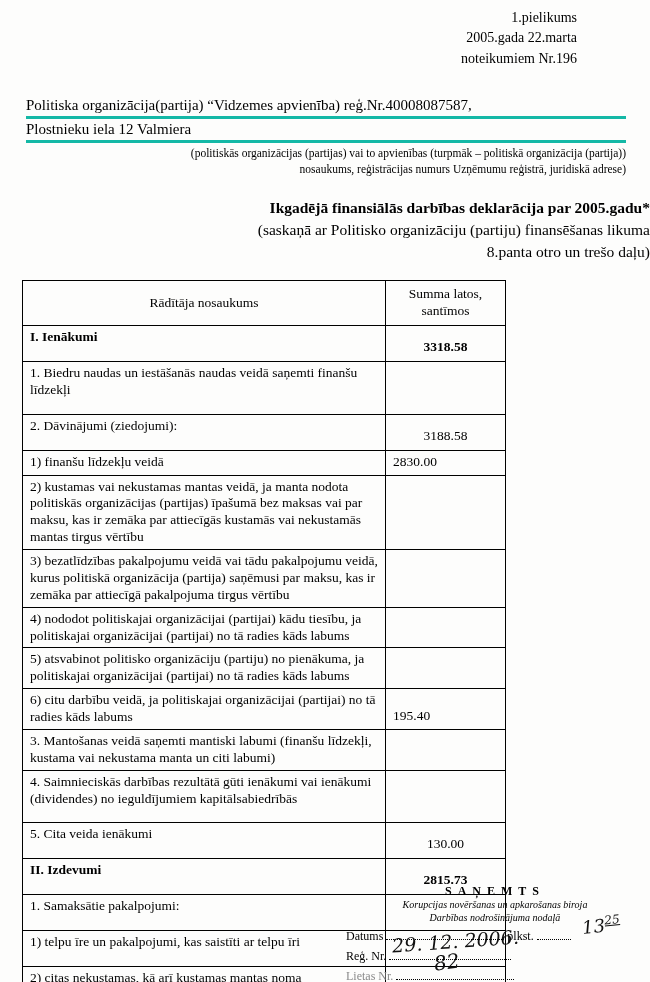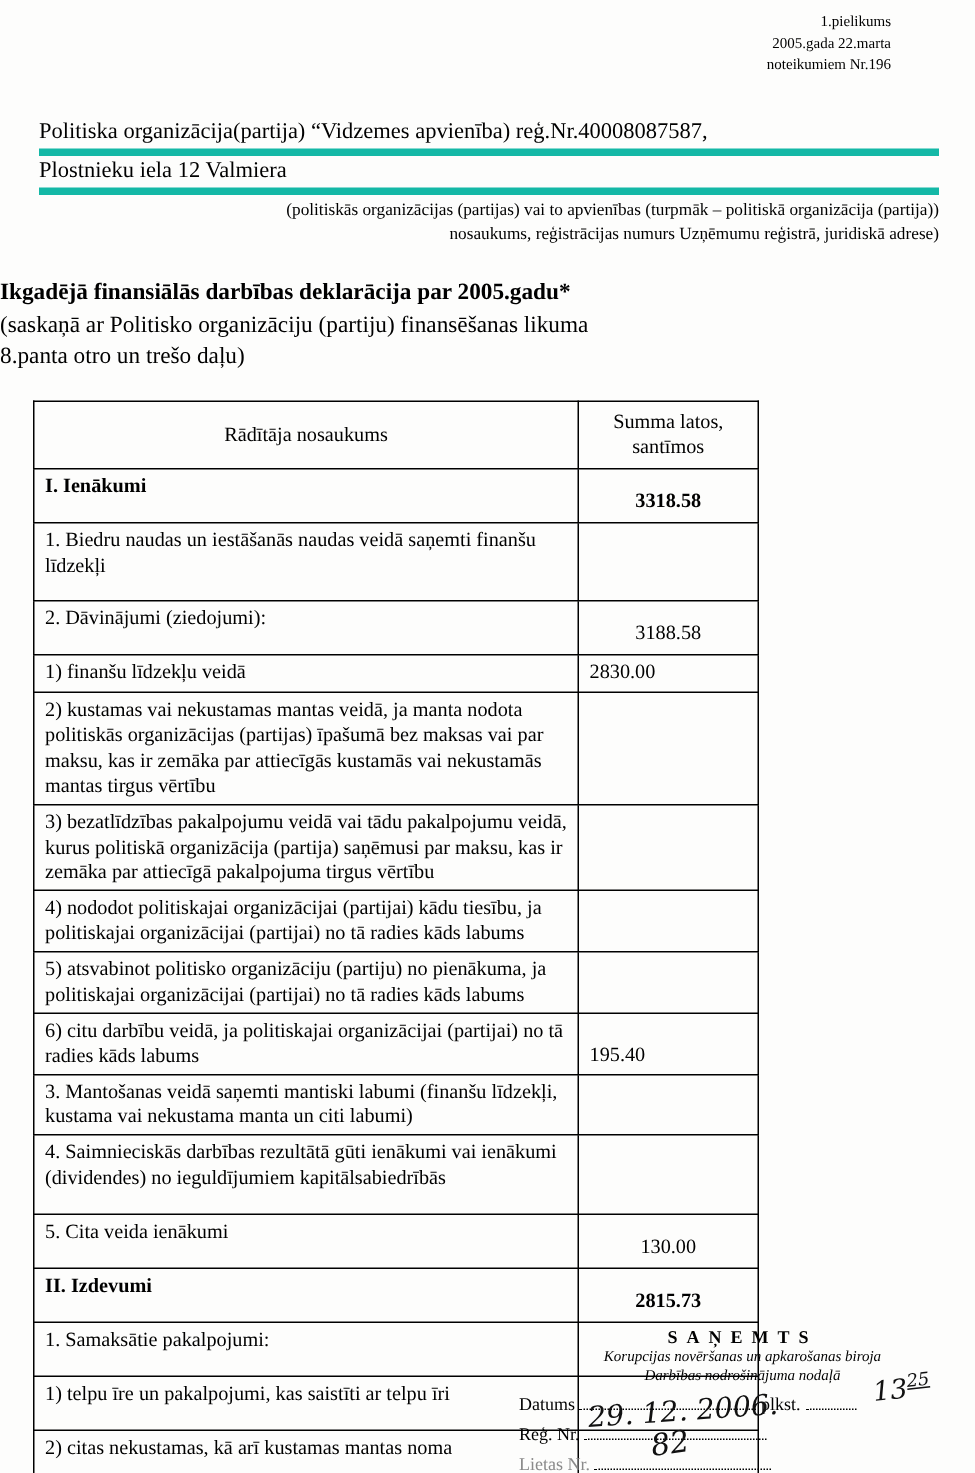--- a/index.html
+++ b/index.html
@@ -8,42 +8,42 @@
   .page {
     position: relative;
     width: 650px; height: 982px;
     margin: 0 auto;
     background: #fdfdfc;
     overflow: hidden;
   }
   
   .ref-block {
     padding-top: 8px;
-    padding-right: 56px;
+    padding-right: 73px;
     text-align: right;
-    font-size: 10px;
+    font-size: 14px;
     line-height: 1.45;
   }
   
   .org-block { margin: 26px 24px 0 26px; }
   .org-line {
     font-size: 15px;
-    border-bottom: 5px solid #14b8a6;
+    border-bottom: 3px solid #14b8a6;
     padding-bottom: 1px;
     line-height: 1.35;
   }
   .org-note {
     text-align: right;
     font-size: 11.5px;
     line-height: 1.35;
     margin-top: 3px;
   }
   
   .title-block {
-    text-align: left;
+    text-align: right;
     margin-top: 20px;
     font-size: 15.5px;
     line-height: 1.4;
   }
   .title-main { font-weight: bold; }
   
   table.decl {
     border-collapse: collapse;
     margin: 18px 0 0 22px;
     width: 484px;

